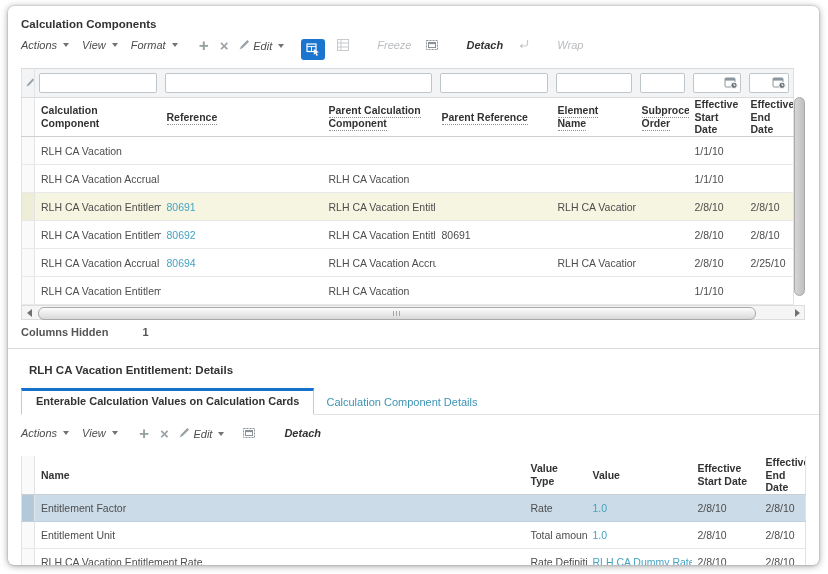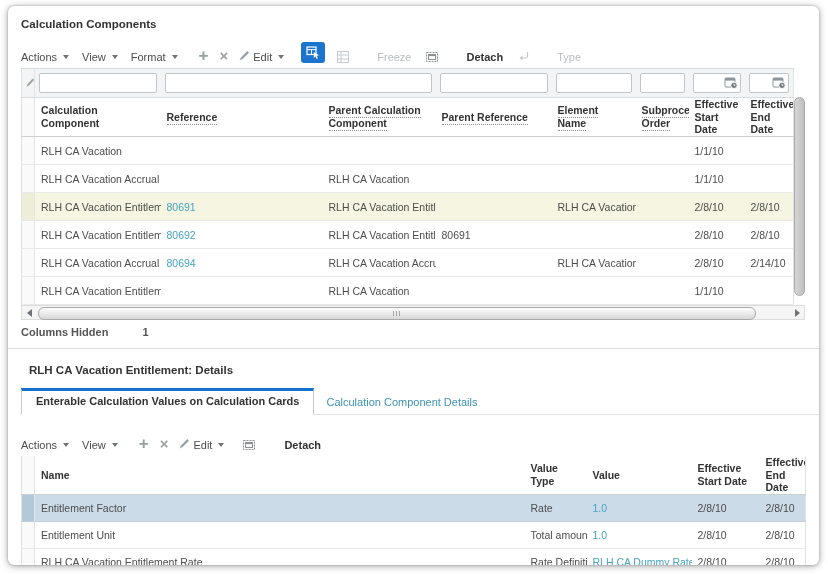--- a/index.html
+++ b/index.html
@@ -1,21 +1,21 @@
 <!DOCTYPE html>
 <html><head>
 <meta charset="utf-8">
 <style>
   html,body{margin:0;padding:0;background:#fff;font-family:"Liberation Sans",sans-serif;font-size:11px;color:#4a4a4a;}
   .stage{position:relative;width:828px;height:574px;background:#fff;overflow:hidden;}
   .card{position:absolute;left:8px;top:6px;width:811px;height:559px;background:#fff;border-radius:6px;
         box-shadow:0 1px 7px rgba(0,0,0,.38),0 0 2px rgba(0,0,0,.25);overflow:hidden;}
   .card-title{font-weight:bold;color:#333;font-size:11.5px;padding:12px 0 0 13px;}
   
-  .toolbar{display:flex;align-items:flex-end;margin:9px 0 5px 13px;height:24px;}
+  .toolbar{display:flex;align-items:flex-start;margin:9px 0 5px 13px;height:24px;font-style:italic;}
   .tbitem{display:inline-flex;align-items:center;margin-right:13px;color:#4c4c4c;cursor:default;}
   .tbitem .lbl{margin-right:2px;}
   .caret{display:inline-block;width:0;height:0;border-left:3.5px solid transparent;border-right:3.5px solid transparent;border-top:4px solid #6d7377;margin-left:4px;}
   .icnbtn{display:inline-flex;align-items:center;justify-content:center;margin-right:11px;cursor:default;}
   .plus{color:#93a29a;font-weight:bold;font-size:17px;line-height:14px;}
   .xdel{color:#9aa2a8;font-weight:bold;font-size:15px;line-height:14px;}
   .qbe{width:24px;height:21px;background:#1b75cf;border-radius:3px;display:inline-flex;align-items:center;justify-content:center;margin:0 12px 0 4px;}
   .tool{display:inline-flex;align-items:center;margin-right:14px;gap:24px;}
   .tool .ticon{margin-right:4px;display:inline-flex;}
   .tool.disabled{color:#b9bdc0;}
@@ -120,21 +120,21 @@
           </span>
       <span class="lbl">Detach</span>
     </span>
     <span class="tool disabled">
       <span class="ticon">
             <svg width="12" height="12" viewBox="0 0 12 12">
               <path d="M10.5 1 V5 a2 2 0 0 1 -2 2 H3.5" fill="none" stroke="#c6cbcf" stroke-width="1.2"></path>
               <path d="M5.5 4.5 L2.5 7 L5.5 9.5 Z" fill="#c6cbcf"></path>
             </svg>
           </span>
-      <span class="lbl">Type</span>
+      <span class="lbl">Wrap</span>
     </span>
   </div>
 
   <div class="tblwrap">
     <table class="grid">
       <colgroup>
         <col style="width:13px">
             <col style="width:126px">
             <col style="width:162px">
             <col style="width:113px">
@@ -230,21 +230,21 @@
             </tr>
             <tr class="datarow">
               <td class="rowhdr"></td>
               <td><span>RLH CA Vacation Accrual</span></td>
               <td><span class="link">80694</span></td>
               <td><span>RLH CA Vacation Accrual Summary</span></td>
               <td><span></span></td>
               <td><span>RLH CA Vacation Accrual</span></td>
               <td><span></span></td>
               <td><span>2/8/10</span></td>
-              <td><span>2/14/10</span></td>
+              <td><span>2/25/10</span></td>
             </tr>
             <tr class="datarow">
               <td class="rowhdr"></td>
               <td><span>RLH CA Vacation Entitlement Summary</span></td>
               <td><span></span></td>
               <td><span>RLH CA Vacation</span></td>
               <td><span></span></td>
               <td><span></span></td>
               <td><span></span></td>
               <td><span>1/1/10</span></td>

